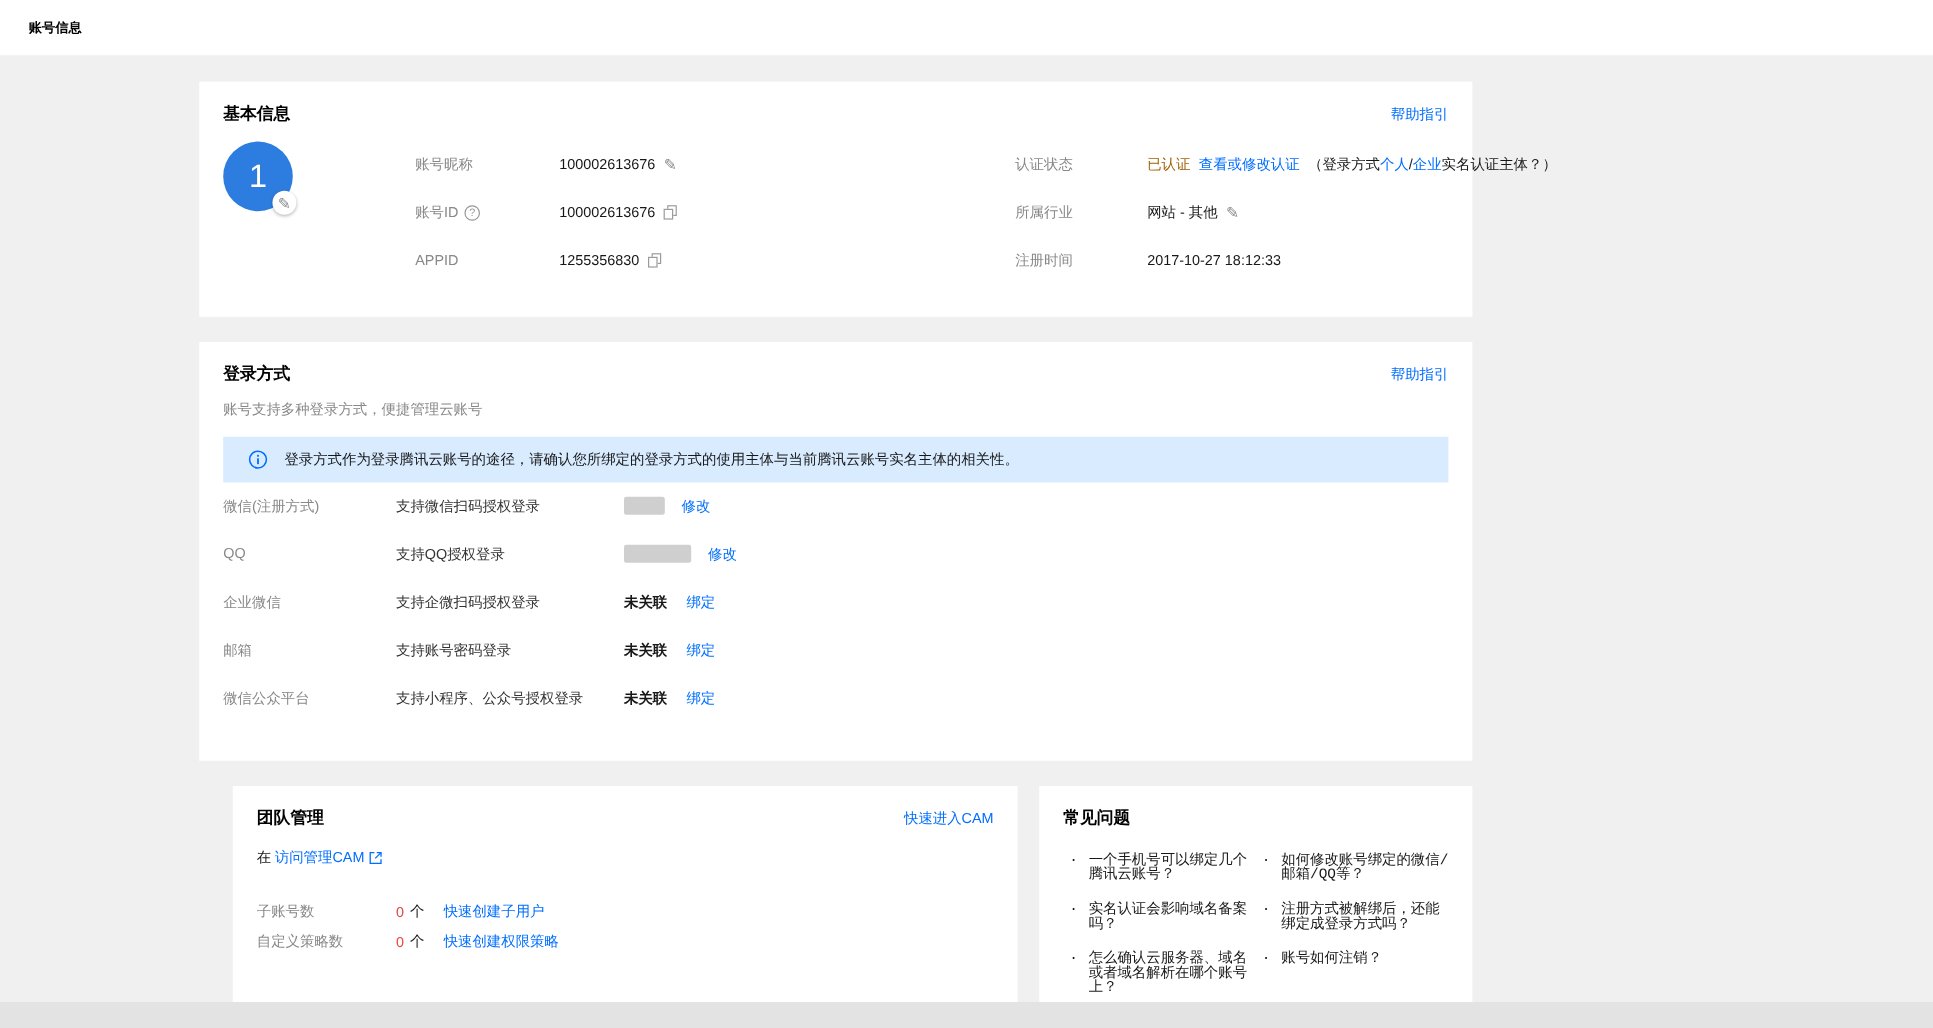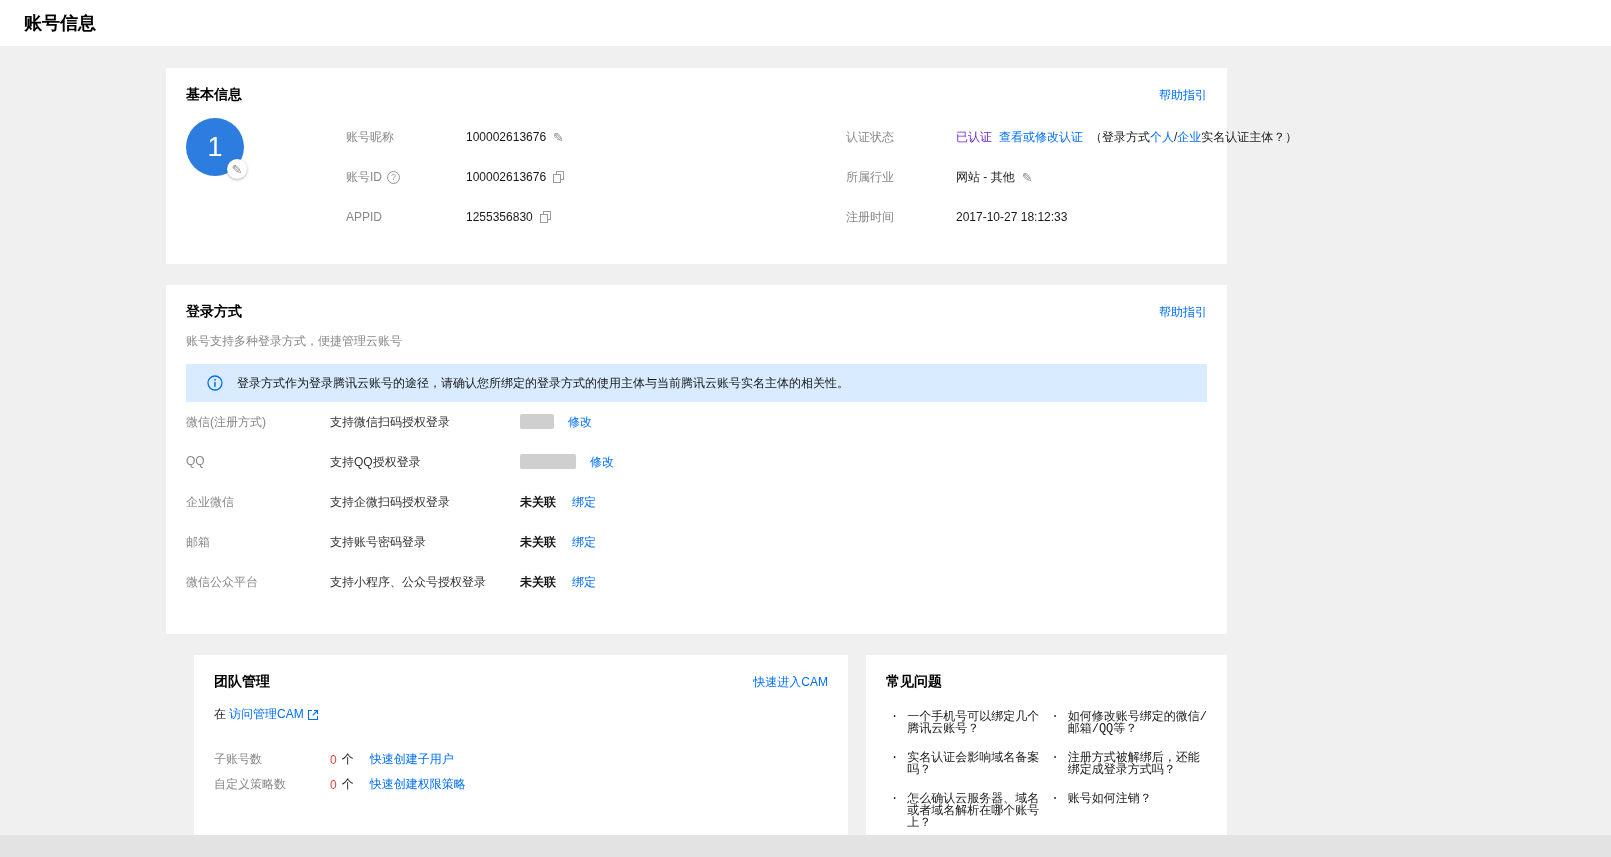--- a/index.html
+++ b/index.html
@@ -4,21 +4,21 @@
 <style>
   * { box-sizing: border-box; }
   html, body { margin: 0; padding: 0; }
   body {
     width: 1611px; height: 857px; overflow: hidden;
     background: #f0f0f0;
     font-family: "Liberation Sans", "DejaVu Sans", sans-serif;
     font-size: 12px; color: #181818;
   }
   .topbar { height: 46px; background: #fff; display: flex; align-items: center; padding: 0 24px; }
-  .topbar h1 { font-size: 18px; font-weight: bold; margin: 0; color: #000; }
+  .topbar h1 { font-size: 11px; font-weight: bold; margin: 0; color: #000; }
 
   .container { width: 1061px; margin: 22px 0 0 166px; border-radius: 30px; }
   .card { background: #fff; margin-bottom: 21px; padding: 18px 20px 20px; }
   .card-head { display: flex; justify-content: space-between; align-items: center; }
   .card-title { font-size: 14px; font-weight: bold; color: #000; margin: 0; }
   .link { color: #006eff; cursor: pointer; text-decoration: none; }
 
   
   .basic-body { display: flex; margin-top: 14px; }
   .avatar-wrap { width: 160px; position: relative; flex: none; }
@@ -27,21 +27,21 @@
   .avatar-edit { position: absolute; left: 41px; top: 41px; width: 20px; height: 20px; border-radius: 50%;
             background: #fff; box-shadow: 0 1px 3px rgba(0,0,0,.3); display: flex; align-items: center;
             justify-content: center; font-size: 11px; color: #666; cursor: pointer; }
   .info-grid { display: flex; flex: 1; padding-top: 6px; }
   .col-left { width: 500px; flex: none; }
   .col-right { flex: 1; }
   .info-row { display: flex; align-items: center; height: 26px; margin-bottom: 14px; }
   .info-label { width: 120px; color: #888; display: flex; align-items: center; gap: 5px; flex: none; }
   .col-right .info-label { width: 110px; }
   .info-value { color: #181818; display: flex; align-items: center; gap: 7px; white-space: nowrap; }
-  .success { color: #6d28d9; }
+  .success { color: #a16207; }
   .note { color: #181818; }
   .note .link { display: inline; }
 
   
   .pencil { color: #888; font-size: 13px; cursor: pointer; line-height: 1; }
   .copy { display: inline-block; position: relative; width: 11px; height: 12px; cursor: pointer; }
   .copy::before { content: ""; position: absolute; right: 0; top: 0; width: 6px; height: 7px; border: 1px solid #9b9b9b; }
   .copy::after  { content: ""; position: absolute; left: 0; bottom: 0; width: 6px; height: 7px; border: 1px solid #9b9b9b; background: #fff; }
   .qmark { display: inline-flex; align-items: center; justify-content: center; width: 13px; height: 13px;
            border-radius: 50%; border: 1px solid #979797; color: #979797; font-size: 9px; cursor: pointer; flex: none; }

